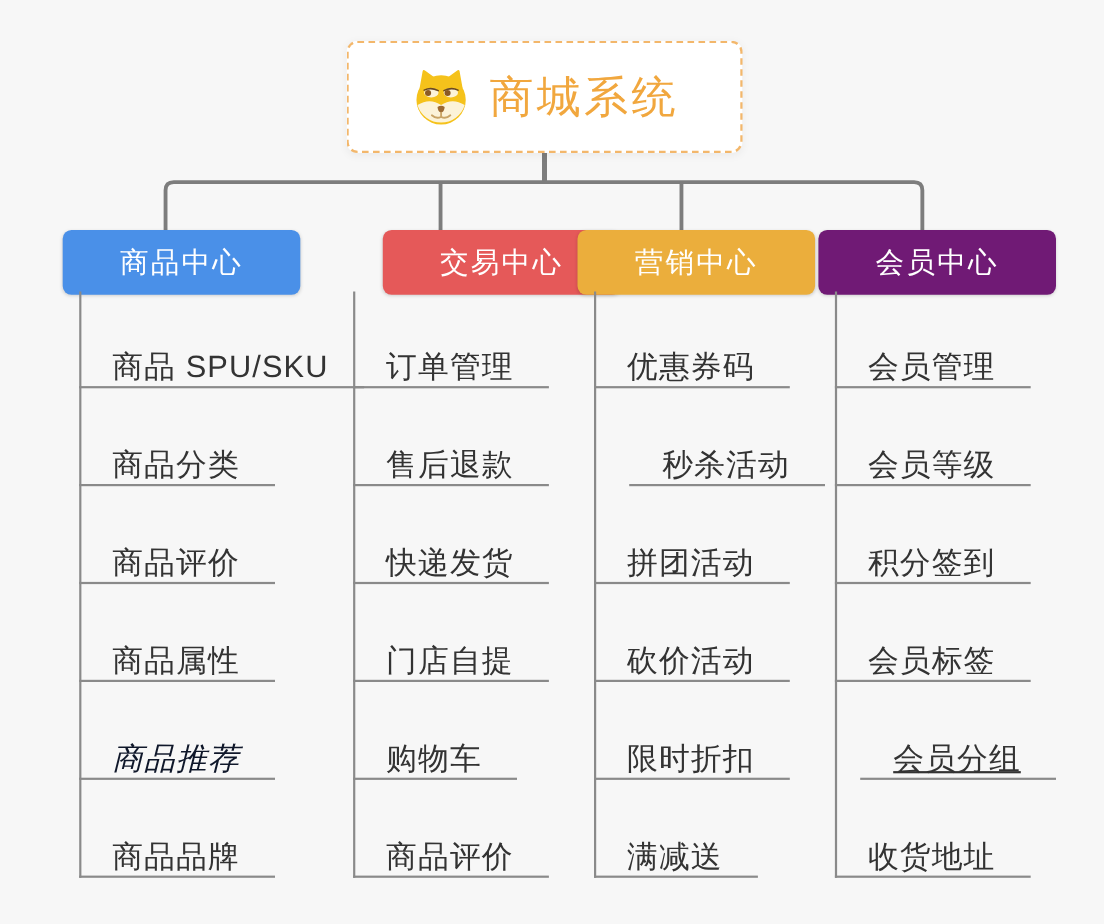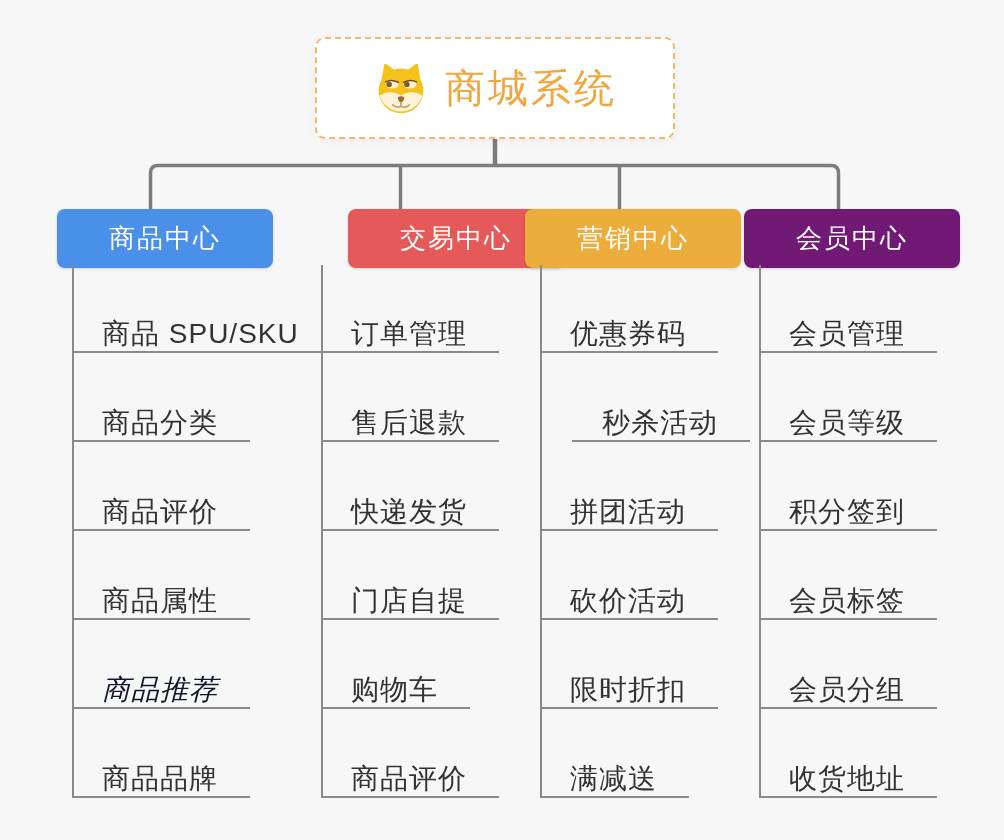--- a/index.html
+++ b/index.html
@@ -112,17 +112,17 @@
       <div class="child-item" style="left: 540px; top: 677px; color: rgb(51, 51, 51); border-bottom-color: rgb(138, 138, 138);">限时折扣</div>
       <div class="child-item" style="left: 540px; top: 766px; color: rgb(51, 51, 51); border-bottom-color: rgb(138, 138, 138);">满减送</div>
       <div class="branch-node" style="left: 744px; background: #701a75;">
         <span class="branch-label">会员中心</span>
       </div>
       <div class="child-line" style="left: 759px; background: rgb(138, 138, 138);"></div>
       <div class="child-item" style="left: 759px; top: 321px; color: rgb(51, 51, 51); border-bottom-color: rgb(138, 138, 138);">会员管理</div>
       <div class="child-item" style="left: 759px; top: 410px; color: rgb(51, 51, 51); border-bottom-color: rgb(138, 138, 138);">会员等级</div>
       <div class="child-item" style="left: 759px; top: 499px; color: rgb(51, 51, 51); border-bottom-color: rgb(138, 138, 138);">积分签到</div>
       <div class="child-item" style="left: 759px; top: 588px; color: rgb(51, 51, 51); border-bottom-color: rgb(138, 138, 138); text-align: center;">会员标签</div>
-      <div class="child-item" style="left: 759px; top: 677px; color: rgb(51, 51, 51); border-bottom-color: rgb(138, 138, 138);">会员分组</div>
+      <div class="child-item" style="left: 782px; top: 677px; color: rgb(51, 51, 51); border-bottom-color: rgb(138, 138, 138); text-decoration: underline;">会员分组</div>
       <div class="child-item" style="left: 759px; top: 766px; color: rgb(51, 51, 51); border-bottom-color: rgb(138, 138, 138);">收货地址</div>
     </div>
 
 </div>
 
 </body></html>

